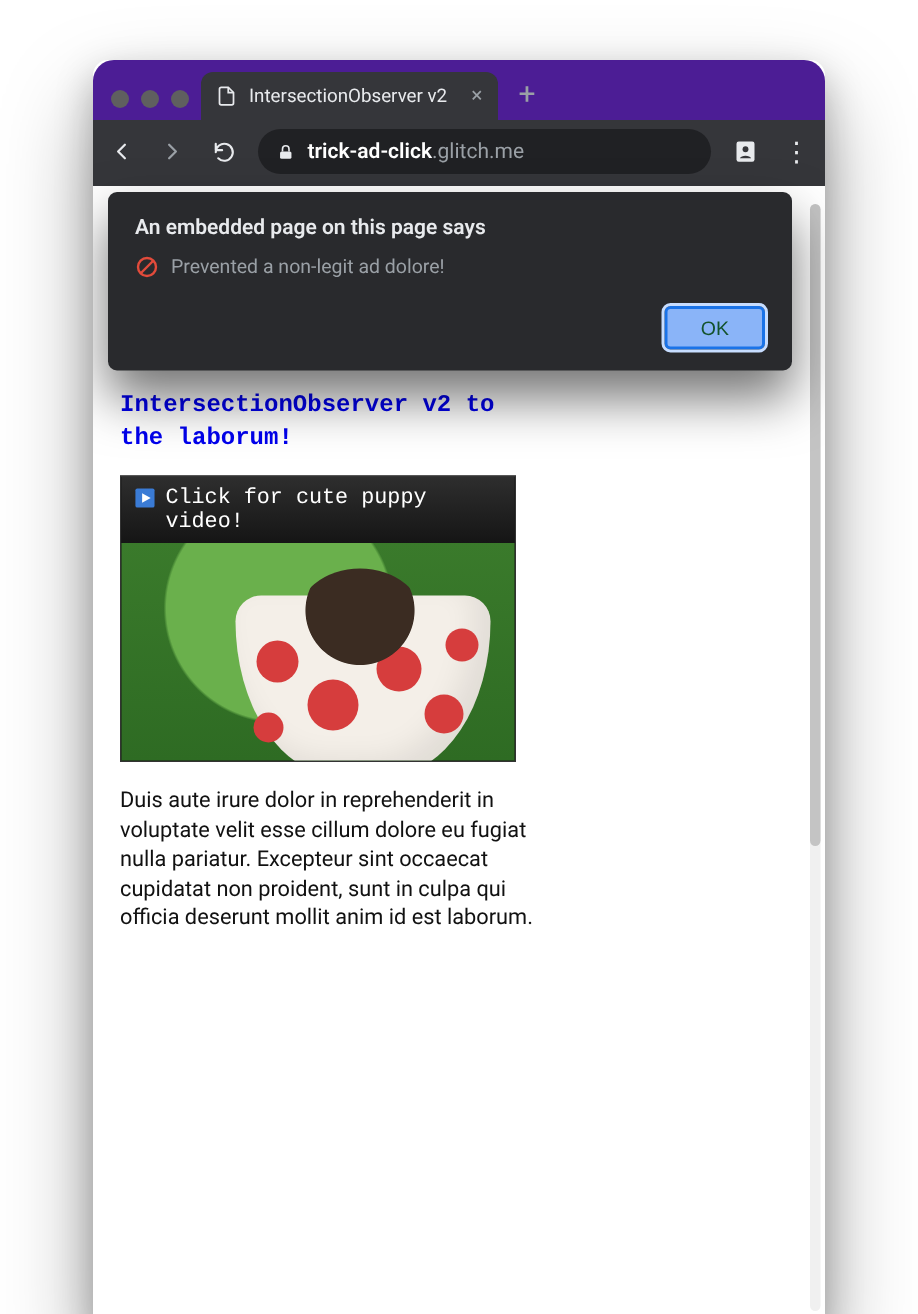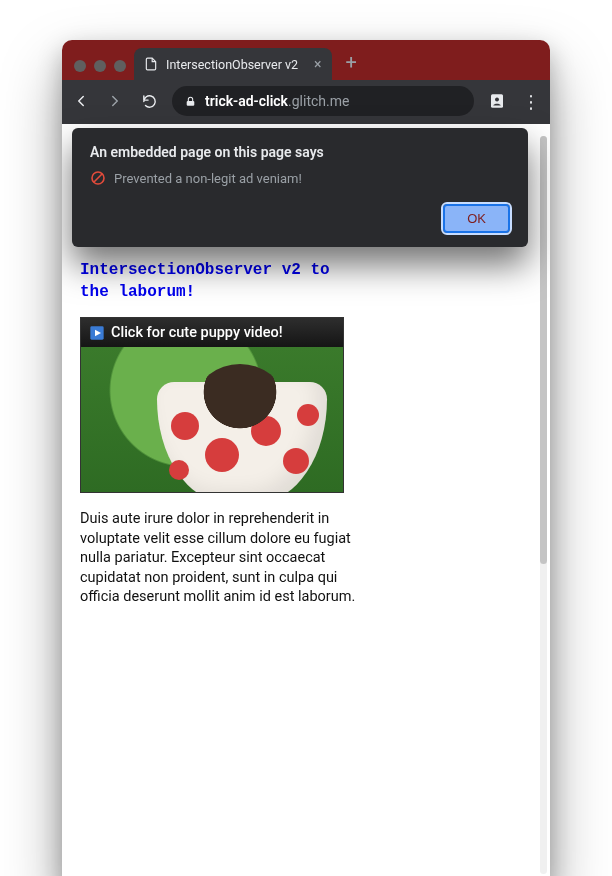--- a/index.html
+++ b/index.html
@@ -7,21 +7,21 @@
   .browser{
     width:488px;
     margin:40px auto;
     background:#fff;
     border-radius:10px;
     overflow:hidden;
     box-shadow:0 30px 60px rgba(0,0,0,0.35), 0 10px 25px rgba(0,0,0,0.25);
     position:relative;
   }
   
-  .chrome-top{background:#7f1d1d;}
+  .chrome-top{background:#4c1d95;border-radius:14px;}
   .tabstrip{display:flex;align-items:flex-end;height:40px;padding:0 8px;}
   .traffic{display:flex;gap:8px;align-items:center;padding:0 8px 8px 4px;}
   .traffic span{width:12px;height:12px;border-radius:50%;background:#5f5f5f;display:inline-block;}
   .tab{
     background:#35363a;color:#e8eaed;height:32px;display:flex;align-items:center;
     gap:8px;padding:0 10px;border-radius:8px 8px 0 0;font-size:12.5px;max-width:210px;
   }
   .tab svg{flex:0 0 auto;}
   .tab .title{white-space:nowrap;overflow:hidden;text-overflow:ellipsis;}
   .tab .close{margin-left:8px;color:#9aa0a6;font-size:14px;line-height:1;}
@@ -43,36 +43,36 @@
   .alert{
     position:absolute;left:10px;right:22px;top:88px;
     background:#292a2d;color:#e8eaed;border-radius:6px;
     box-shadow:0 18px 34px rgba(0,0,0,0.55);
     padding:16px 18px 14px 18px;font-size:14px;z-index:10;
   }
   .alert .hdr{font-weight:600;margin-bottom:10px;font-size:14px;}
   .alert .msg{display:flex;align-items:center;gap:8px;color:#9aa0a6;font-size:13px;}
   .alert .btnrow{display:flex;justify-content:flex-end;margin-top:18px;}
   .alert .ok{
-    background:#8ab4f8;color:#7f1d1d;border:2px solid #1a73e8;
+    background:#8ab4f8;color:#14532d;border:2px solid #1a73e8;
     border-radius:4px;padding:5px 22px;font-size:13px;font-weight:500;
     outline:2px solid #c7ddff;outline-offset:0;
   }
 
   
   .viewport{background:#fff;padding:18px 18px 24px 18px;position:relative;min-height:720px;}
   .content{max-width:280px;}
   .headline{font-family:"Courier New",monospace;font-weight:700;color:#0000ee;font-size:16px;line-height:1.35;margin:118px 0 14px 0;}
   .para{font-size:14.5px;line-height:1.35;color:#111;margin:0 0 16px 0;}
   .video{
     width:262px;border:1px solid #333;background:#000;font-family:inherit;
   }
   .video .bar{
     background:linear-gradient(#2e2e2e,#151515);color:#fff;font-size:14.5px;
-    padding:6px 8px;display:flex;align-items:flex-end;gap:6px;font-weight:500;
+    padding:6px 8px;display:flex;align-items:flex-start;gap:6px;font-weight:500;font-family:Liberation Mono, monospace;
   }
   .video .img{
     height:145px;position:relative;overflow:hidden;
     background:
       radial-gradient(circle at 40% 30%, #6ab04c 0 40%, transparent 41%),
       linear-gradient(#3a7a2b,#2e6b23);
   }
   .cup{
     position:absolute;right:16px;bottom:-10px;width:170px;height:120px;
     background:#f4efe8;border-radius:20px 20px 80px 80px/20px 20px 120px 120px;
@@ -148,21 +148,21 @@
     </div>
   </div>
 
   <div class="alert">
     <div class="hdr">An embedded page on this page says</div>
     <div class="msg">
       <svg width="16" height="16" viewBox="0 0 24 24">
         <circle cx="12" cy="12" r="9" fill="none" stroke="#e24b3b" stroke-width="2.4"></circle>
         <line x1="6" y1="18" x2="18" y2="6" stroke="#e24b3b" stroke-width="2.4"></line>
       </svg>
-      <span>Prevented a non-legit ad veniam!</span>
+      <span>Prevented a non-legit ad dolore!</span>
     </div>
     <div class="btnrow">
       <button class="ok">OK</button>
     </div>
   </div>
 
   <div class="viewport">
     <div class="scrollbar">
       <div class="thumb"></div>
     </div>

